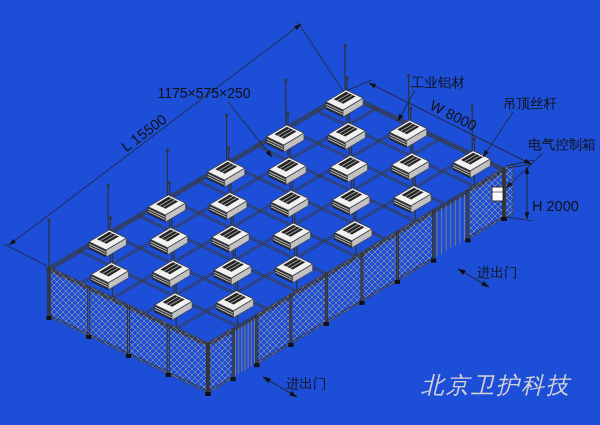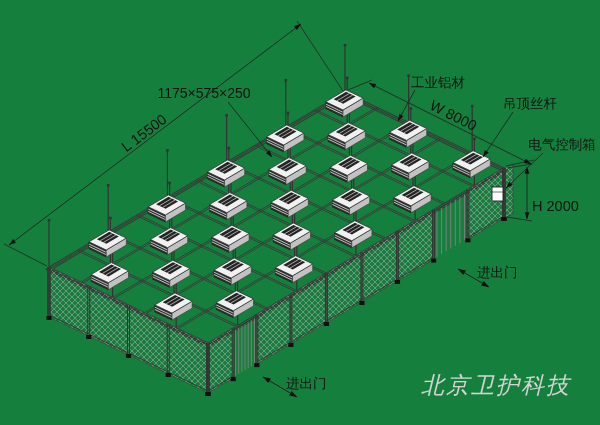--- a/index.html
+++ b/index.html
@@ -1,16 +1,16 @@
 <!DOCTYPE html>
 <html><head>
 <meta charset="utf-8">
 <style>
   html,body{margin:0;padding:0;background:#fff;}
-  .stage{position:relative;width:600px;height:425px;background:#15803d;overflow:hidden;
+  .stage{position:relative;width:600px;height:425px;background:#1d4ed8;overflow:hidden;
          font-family:"Liberation Sans","DejaVu Sans",sans-serif;}
   svg{display:block;}
   .lbl{font-size:14px;fill:#111;}
   .lbl-cn{font-size:13.5px;fill:#111;}
   .dim-text{font-size:14.5px;fill:#111;}
   .leader{stroke:#222;stroke-width:0.9;fill:none;}
   .dim-line{stroke:#222;stroke-width:0.9;fill:none;}
   .ext-line{stroke:#222;stroke-width:0.8;fill:none;}
   .dbl-arrow{stroke:#222;stroke-width:1;fill:none;}
   .watermark{font-size:23px;fill:#d4d4d4;font-style:italic;letter-spacing:2px;}

